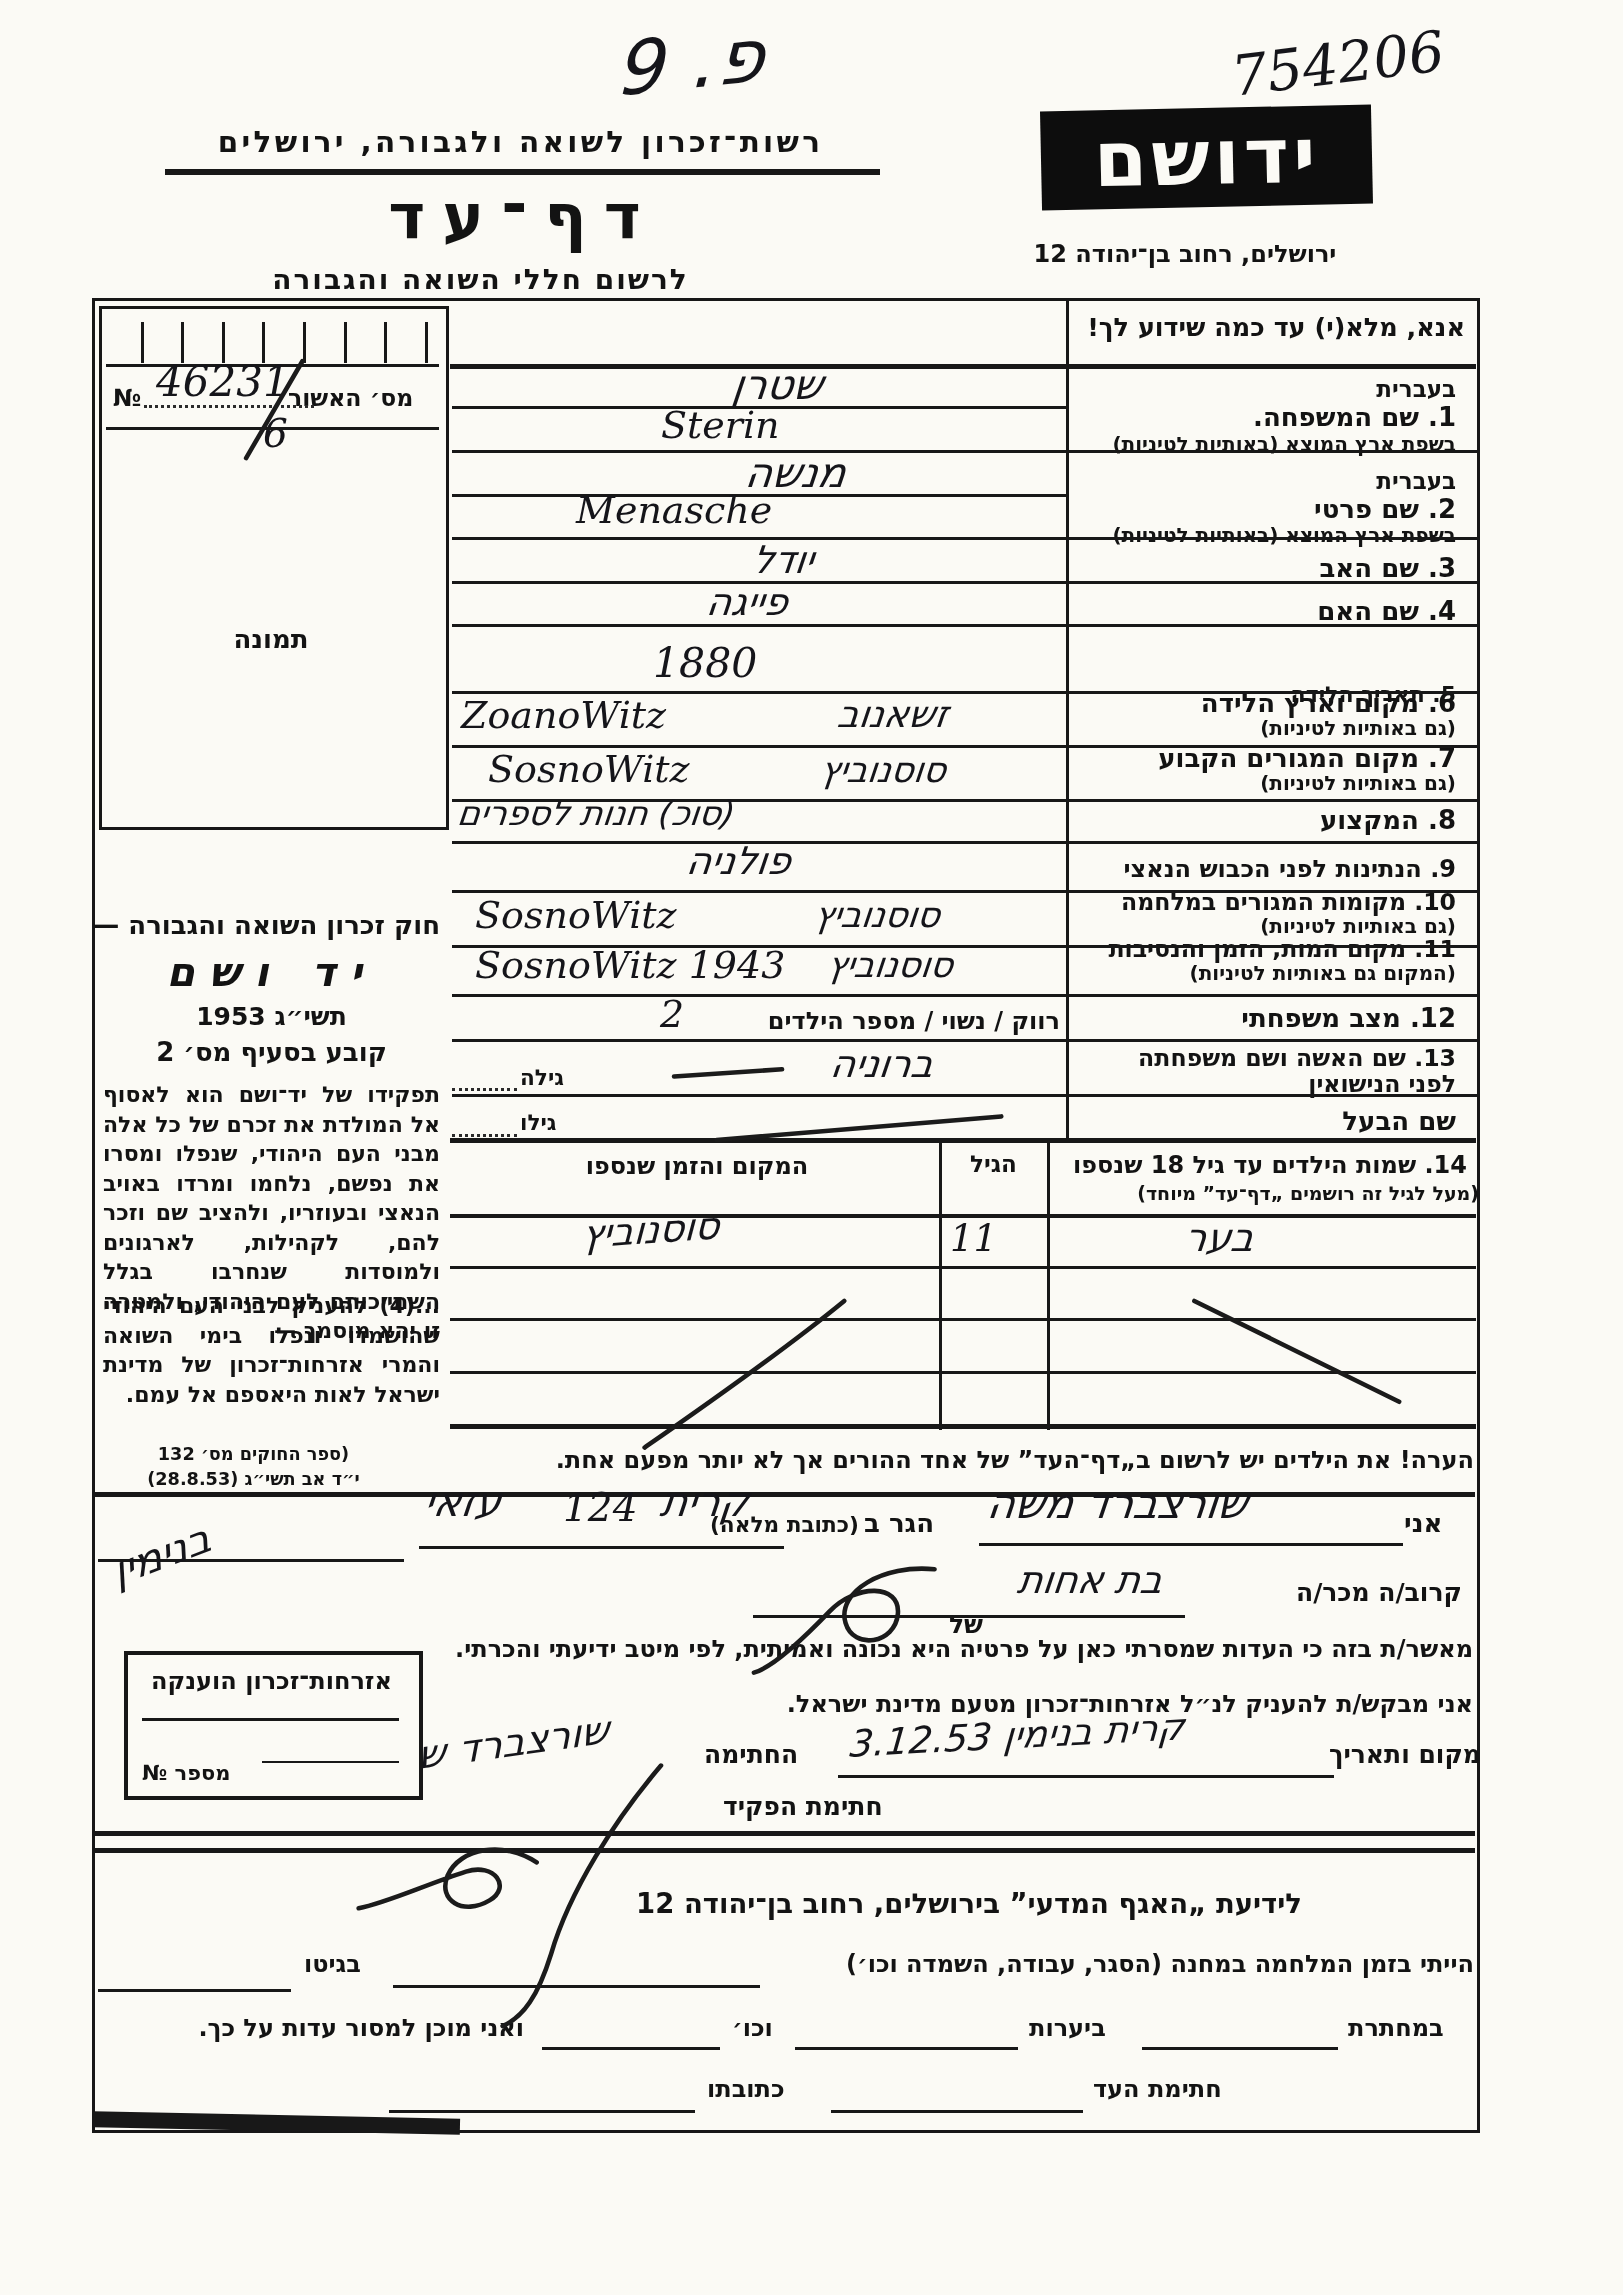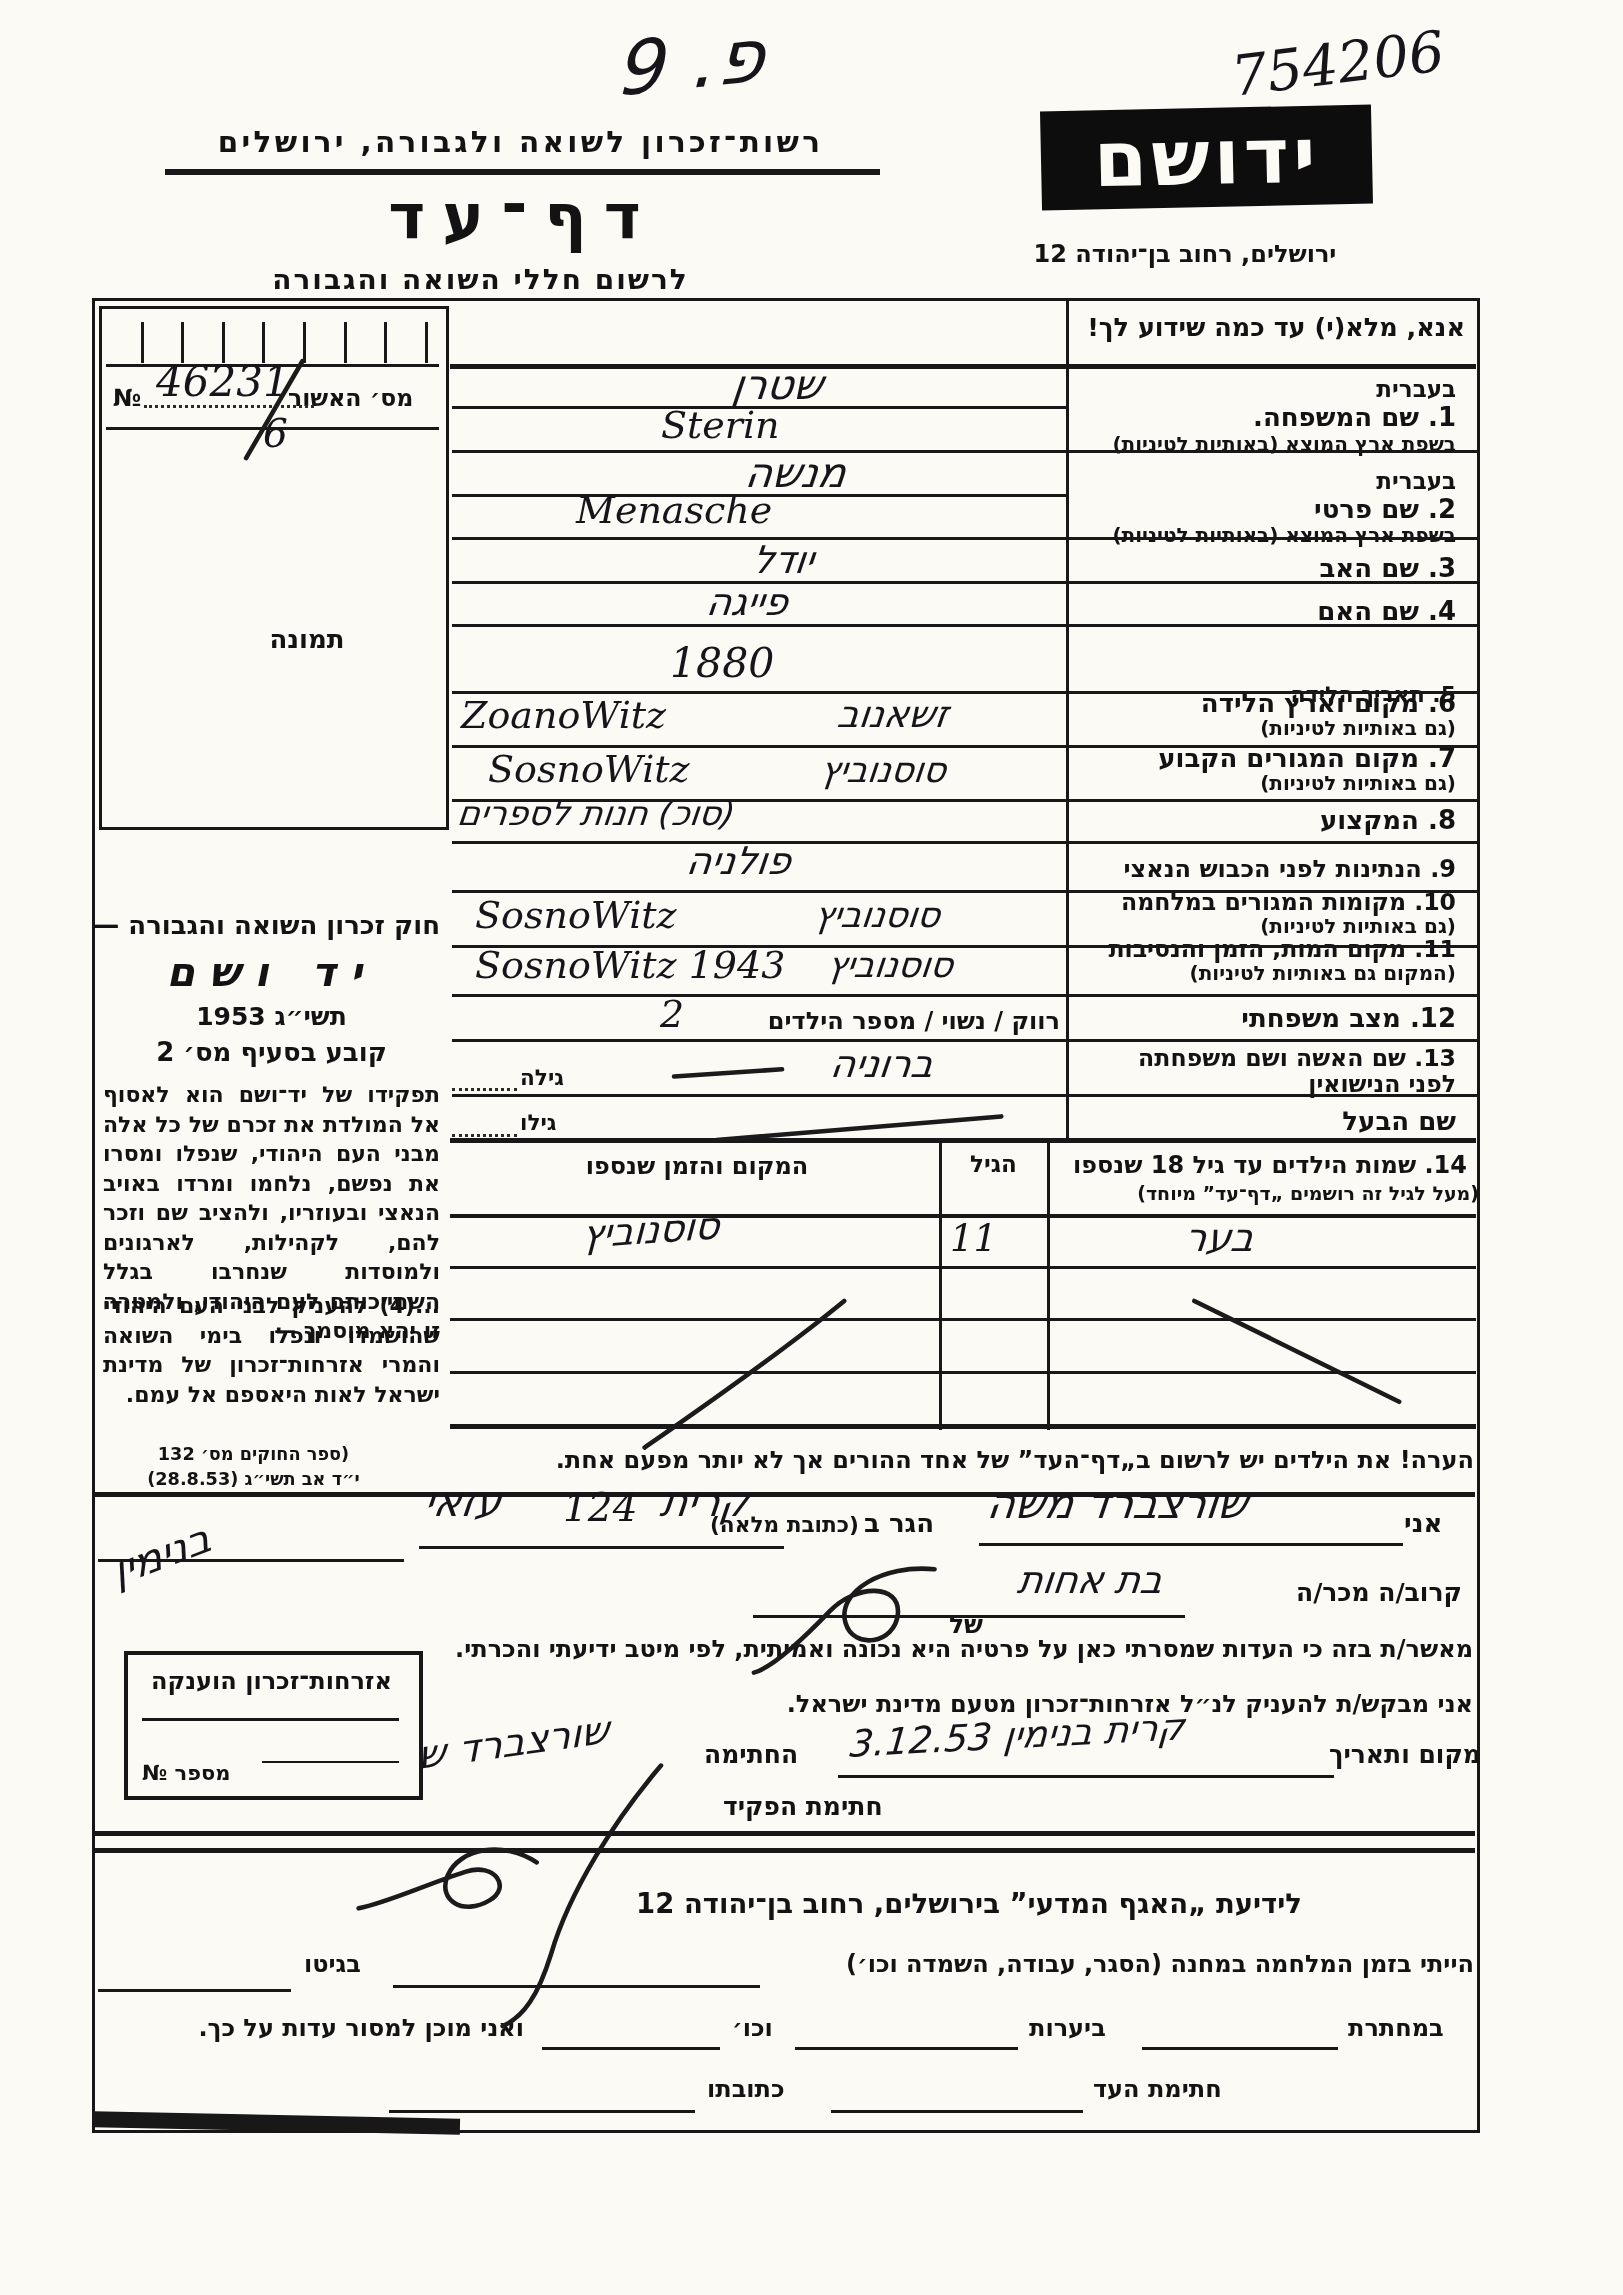--- a/index.html
+++ b/index.html
@@ -50,21 +50,21 @@
   <div class="ln" style="left:384px;top:322px;width:2.6px;height:41px;"></div>
   <div class="ln" style="left:425px;top:322px;width:2.6px;height:41px;"></div>
   <div class="ln" style="left:106px;top:364px;width:333px;height:3.3px;"></div>
 
   <div class="lbl" style="left:288px;top:385px;font-size:23.6px;">מס׳ האשור</div>
   <div class="lbl" style="left:113px;top:385px;font-size:23.6px;">№</div>
   <div class="hwl" style="left:156px;top:357px;font-size:42px;" dir="ltr">46231</div>
   <div class="dot" style="left:144px;top:405px;width:170px;"></div>
   <div class="hwl" style="left:263px;top:411px;font-size:39px;" dir="ltr">6</div>
   <div class="ln" style="left:106px;top:427px;width:333px;height:2.6px;"></div>
-  <div class="lbl c" style="left:99px;top:625px;width:344px;font-size:26px;padding-left:36px;">תמונה</div>
+  <div class="lbl c" style="left:99px;top:625px;width:344px;font-size:26px;">תמונה</div>
 
   <div class="lbl c" style="left:103px;top:911px;width:337px;font-size:26px;">חוק זכרון השואה והגבורה —</div>
   <div class="lbl c" style="left:103px;top:950px;width:337px;font-size:41px;letter-spacing:14.4px;font-style:italic;">יד ושם</div>
   <div class="lbl c" style="left:103px;top:1003px;width:337px;font-size:25px;">תשי״ג 1953</div>
   <div class="lbl c" style="left:103px;top:1038px;width:337px;font-size:26px;">קובע בסעיף מס׳ 2</div>
   <div class="lbl wrap r" style="left:103px;top:1080px;width:337px;font-size:22px;line-height:29.5px;text-align:justify;">תפקידו של יד־ושם הוא לאסוף אל המולדת את זכרם של כל אלה מבני העם היהודי, שנפלו ומסרו את נפשם, נלחמו ומרדו באויב הנאצי ובעוזריו, ולהציב שם וזכר להם, לקהילות, לארגונים ולמוסדות שנחרבו בגלל השתייכותם לעם היהודי, ולמטרה זו יהא מוסמך —</div>
   <div class="lbl wrap r" style="left:103px;top:1291px;width:337px;font-size:22px;line-height:29.5px;text-align:justify;">‏...(4) להעניק לבני העם היהודי שהושמדו ונפלו בימי השואה והמרי אזרחות־זכרון של מדינת ישראל לאות היאספם אל עמם.</div>
   <div class="lbl c" style="left:103px;top:1445px;width:301px;font-size:17.7px;">(ספר החוקים מס׳ 132</div>
   <div class="lbl c" style="left:103px;top:1470px;width:301px;font-size:17.7px;">י״ד אב תשי״ג (28.8.53)</div>
 
@@ -117,21 +117,21 @@
   <div class="ln" style="left:452px;top:994px;width:1025px;height:2.6px;"></div>
   <div class="ln" style="left:452px;top:1039px;width:1025px;height:2.6px;"></div>
   <div class="ln" style="left:452px;top:1094px;width:1025px;height:2.6px;"></div>
 
   <div class="hw" style="left:733px;top:361px;font-size:41px;transform:skewX(-8deg);">שטרן</div>
   <div class="hwl" style="left:661px;top:403px;font-size:38px;" dir="ltr">Sterin</div>
   <div class="hw" style="left:746px;top:449px;font-size:41px;transform:skewX(-8deg);">מנשה</div>
   <div class="hwl" style="left:576px;top:488px;font-size:38px;" dir="ltr">Menasche</div>
   <div class="hw" style="left:753px;top:538px;font-size:38px;transform:skewX(-8deg);">יודל</div>
   <div class="hw" style="left:707px;top:580px;font-size:38px;transform:skewX(-8deg);">פייגה</div>
-  <div class="hwl" style="left:670px;top:639px;font-size:41px;" dir="ltr">1880</div>
+  <div class="hwl" style="left:653px;top:639px;font-size:41px;" dir="ltr">1880</div>
   <div class="hwl" style="left:461px;top:693px;font-size:38px;" dir="ltr">ZoanoWitz</div>
   <div class="hw" style="left:838px;top:693px;font-size:37px;transform:skewX(-8deg);">זשאנוב</div>
   <div class="hwl" style="left:488px;top:747px;font-size:38px;" dir="ltr">SosnoWitz</div>
   <div class="hw" style="left:821px;top:750px;font-size:35px;transform:skewX(-8deg);">סוסנוביץ</div>
   <div class="hw" style="left:458px;top:793px;font-size:34px;transform:skewX(-8deg);">(סוכ) חנות לספרים</div>
   <div class="hw" style="left:687px;top:839px;font-size:38px;transform:skewX(-8deg);">פולניה</div>
   <div class="hwl" style="left:475px;top:893px;font-size:38px;" dir="ltr">SosnoWitz</div>
   <div class="hw" style="left:815px;top:895px;font-size:35px;transform:skewX(-8deg);">סוסנוביץ</div>
   <div class="hwl" style="left:475px;top:943px;font-size:38px;" dir="ltr">SosnoWitz 1943</div>
   <div class="hw" style="left:828px;top:945px;font-size:35px;transform:skewX(-8deg);">סוסנוביץ</div>

